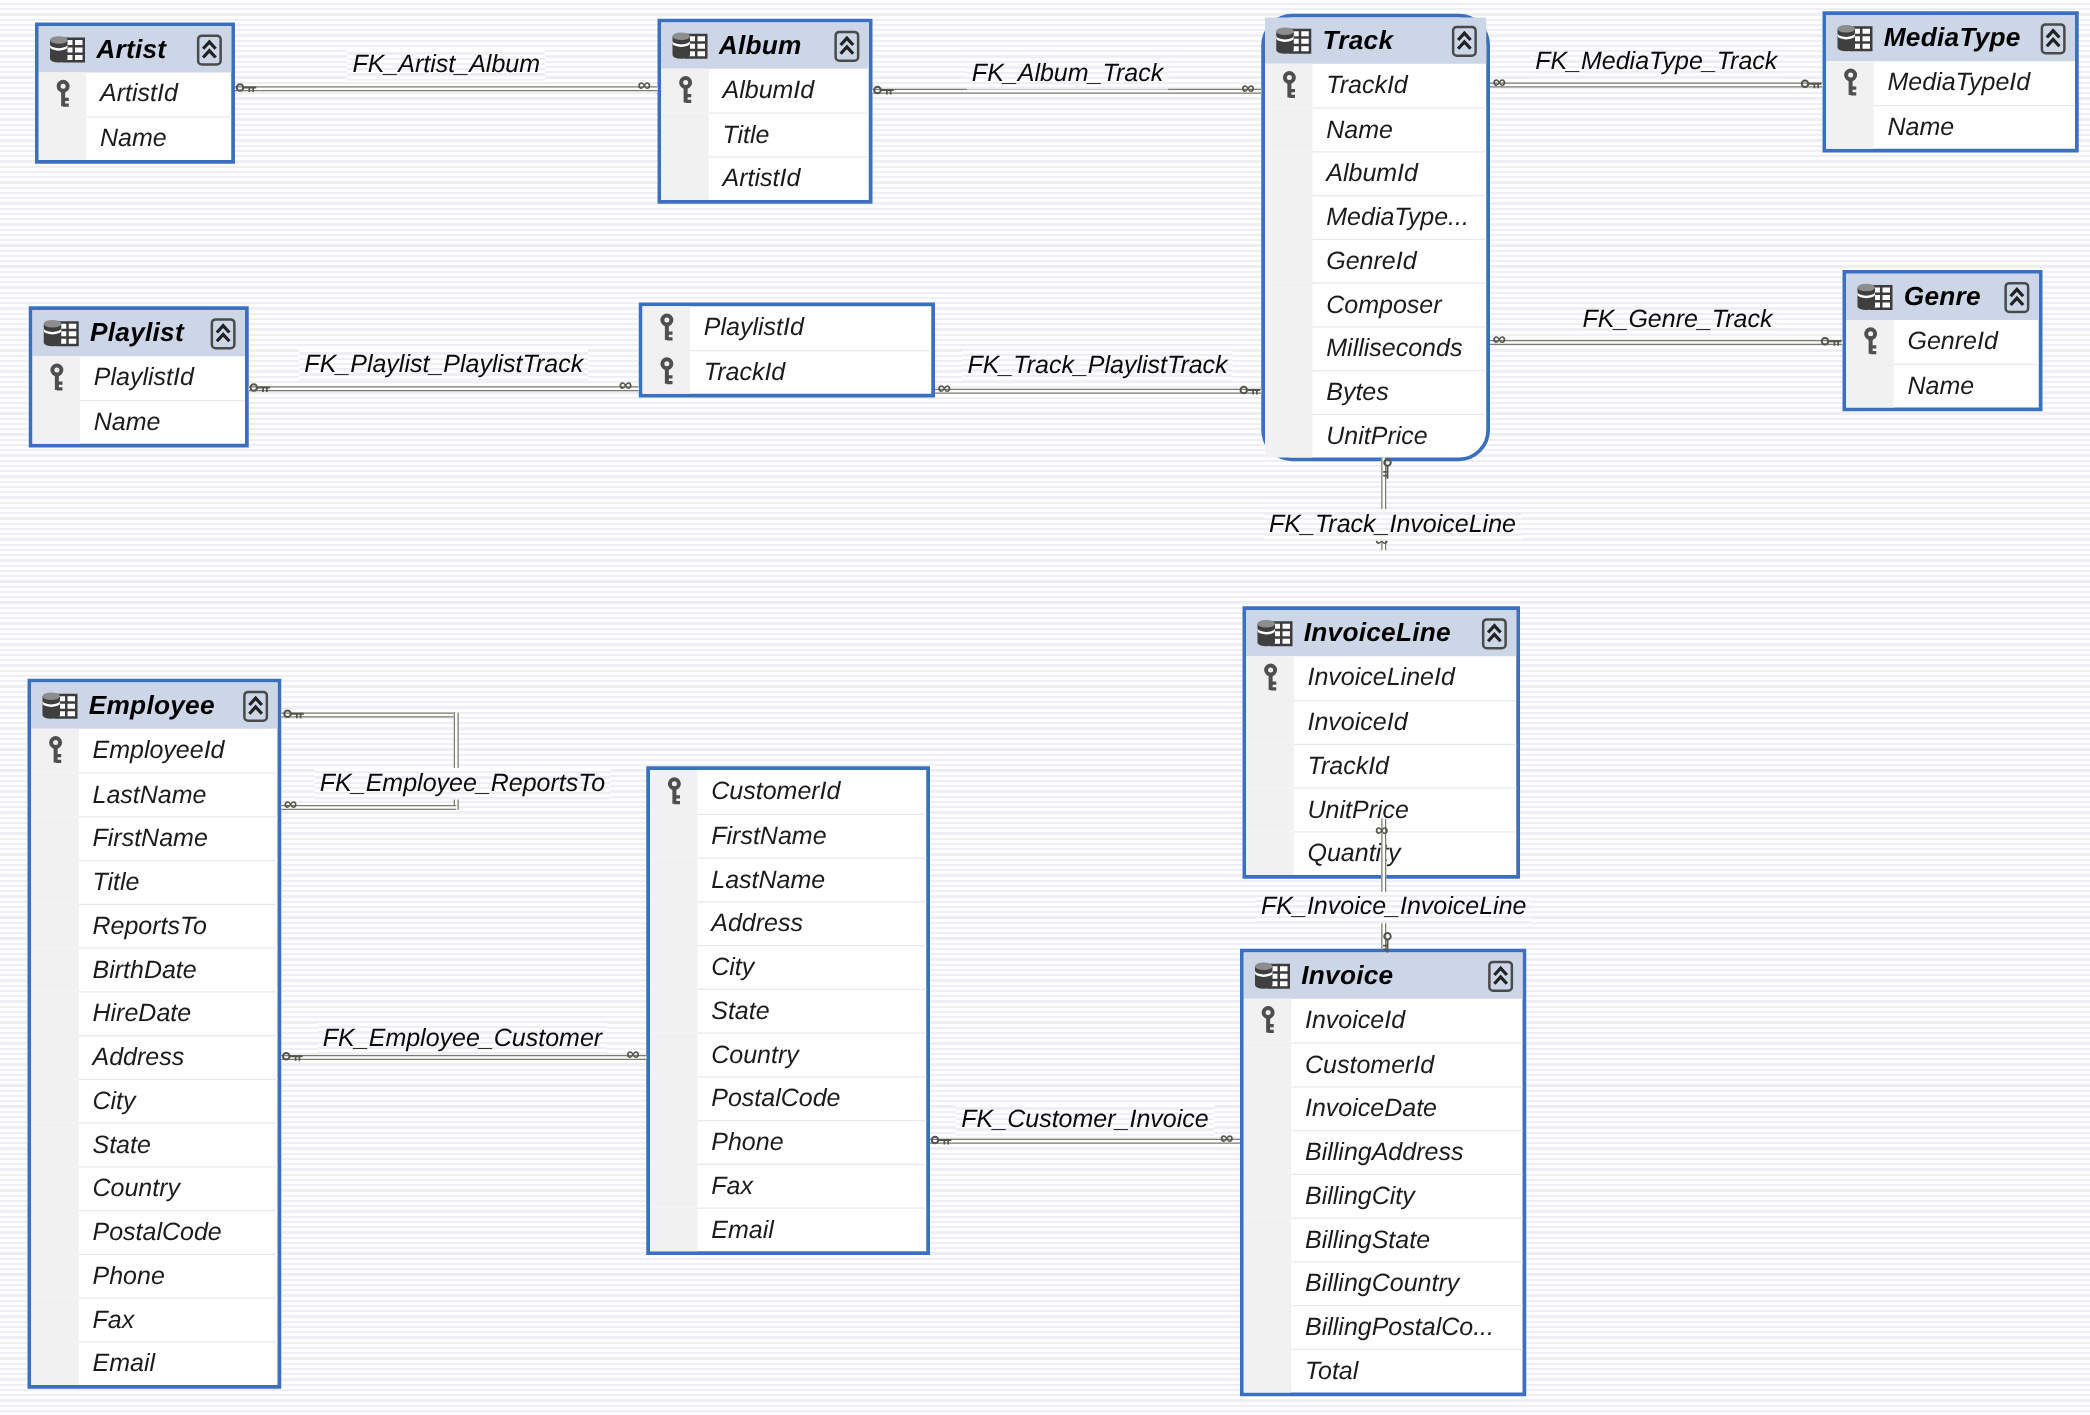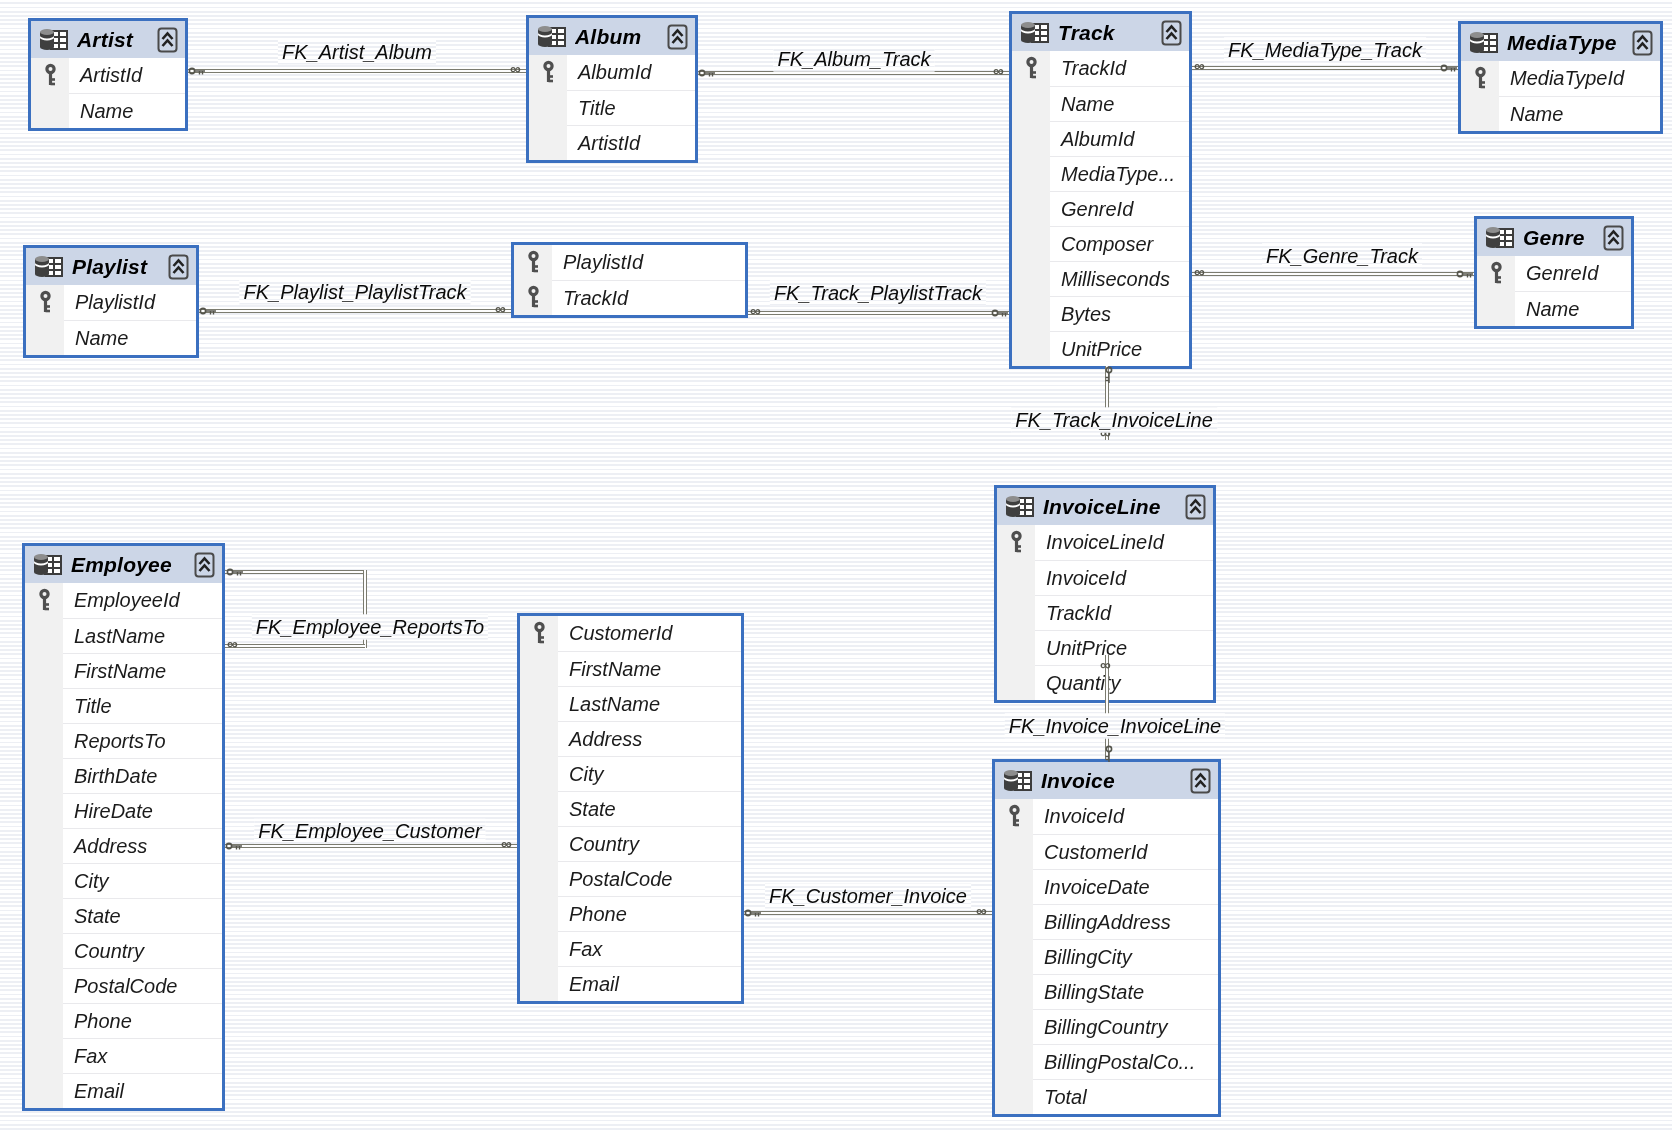--- a/index.html
+++ b/index.html
@@ -133,21 +133,21 @@
         <div class="t-row">
           <div class="key-cell"></div>
           <div class="f-name">Title</div>
         </div>
         <div class="t-row">
           <div class="key-cell"></div>
           <div class="f-name">ArtistId</div>
         </div>
       </div>
   </div>
-    <div class="table-card" style="left: 997px; top: 11px; width: 183px;">
+    <div class="table-card" style="left: 997px; top: 11px; width: 183px; border-radius: 25px;">
     <div class="t-header">
       <span class="t-icon">
           <svg width="31" height="24" viewBox="0 0 31 24">
             <rect x="13" y="3" width="16" height="18" fill="#ffffff" stroke="#3c3c3c" stroke-width="2"></rect>
             <line x1="13" y1="9" x2="29" y2="9" stroke="#3c3c3c" stroke-width="2"></line>
             <line x1="13" y1="15" x2="29" y2="15" stroke="#3c3c3c" stroke-width="2"></line>
             <line x1="21" y1="3" x2="21" y2="21" stroke="#3c3c3c" stroke-width="2"></line>
             <path d="M2 4 v15 a7 3 0 0 0 14 0 v-15 Z" fill="#3f3f3f"></path>
             <ellipse cx="9" cy="4" rx="7" ry="3" fill="#8d8d8d"></ellipse>
             <path d="M2 7.5 a7 3 0 0 0 14 0 v2 a7 3 0 0 1 -14 0 Z" fill="#ffffff"></path>
@@ -201,21 +201,21 @@
         <div class="t-row">
           <div class="key-cell"></div>
           <div class="f-name">Bytes</div>
         </div>
         <div class="t-row">
           <div class="key-cell"></div>
           <div class="f-name">UnitPrice</div>
         </div>
       </div>
   </div>
-    <div class="table-card" style="left: 1446px; top: 9px; width: 205px; margin-top: 12px;">
+    <div class="table-card" style="left: 1446px; top: 9px; width: 205px;">
     <div class="t-header">
       <span class="t-icon">
           <svg width="31" height="24" viewBox="0 0 31 24">
             <rect x="13" y="3" width="16" height="18" fill="#ffffff" stroke="#3c3c3c" stroke-width="2"></rect>
             <line x1="13" y1="9" x2="29" y2="9" stroke="#3c3c3c" stroke-width="2"></line>
             <line x1="13" y1="15" x2="29" y2="15" stroke="#3c3c3c" stroke-width="2"></line>
             <line x1="21" y1="3" x2="21" y2="21" stroke="#3c3c3c" stroke-width="2"></line>
             <path d="M2 4 v15 a7 3 0 0 0 14 0 v-15 Z" fill="#3f3f3f"></path>
             <ellipse cx="9" cy="4" rx="7" ry="3" fill="#8d8d8d"></ellipse>
             <path d="M2 7.5 a7 3 0 0 0 14 0 v2 a7 3 0 0 1 -14 0 Z" fill="#ffffff"></path>

